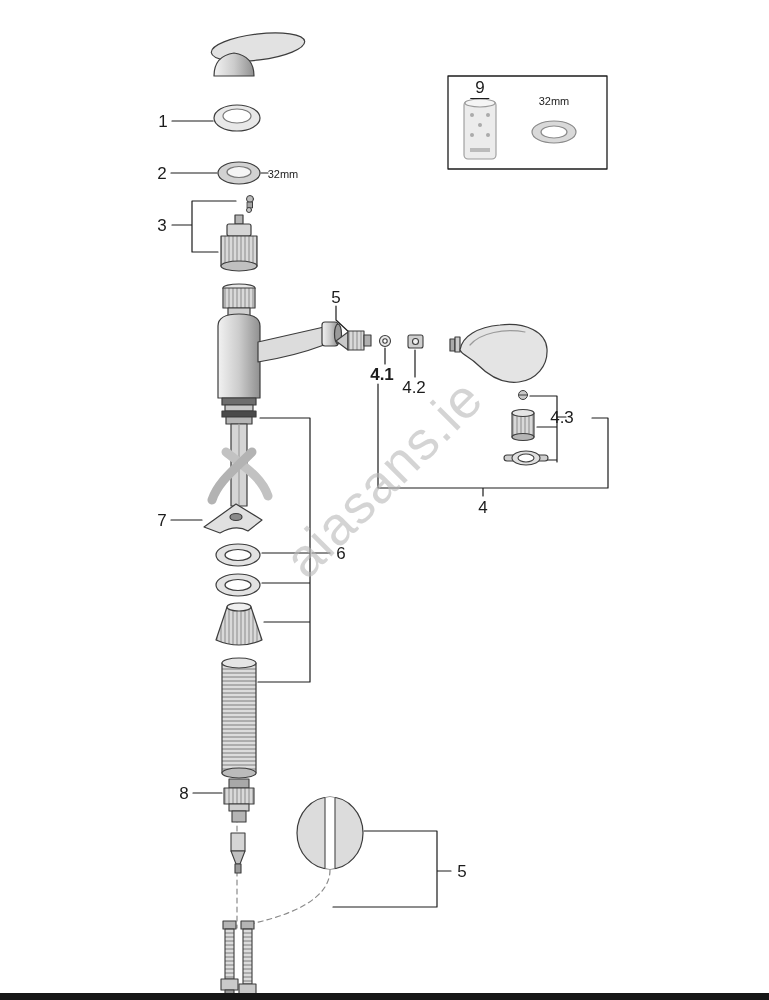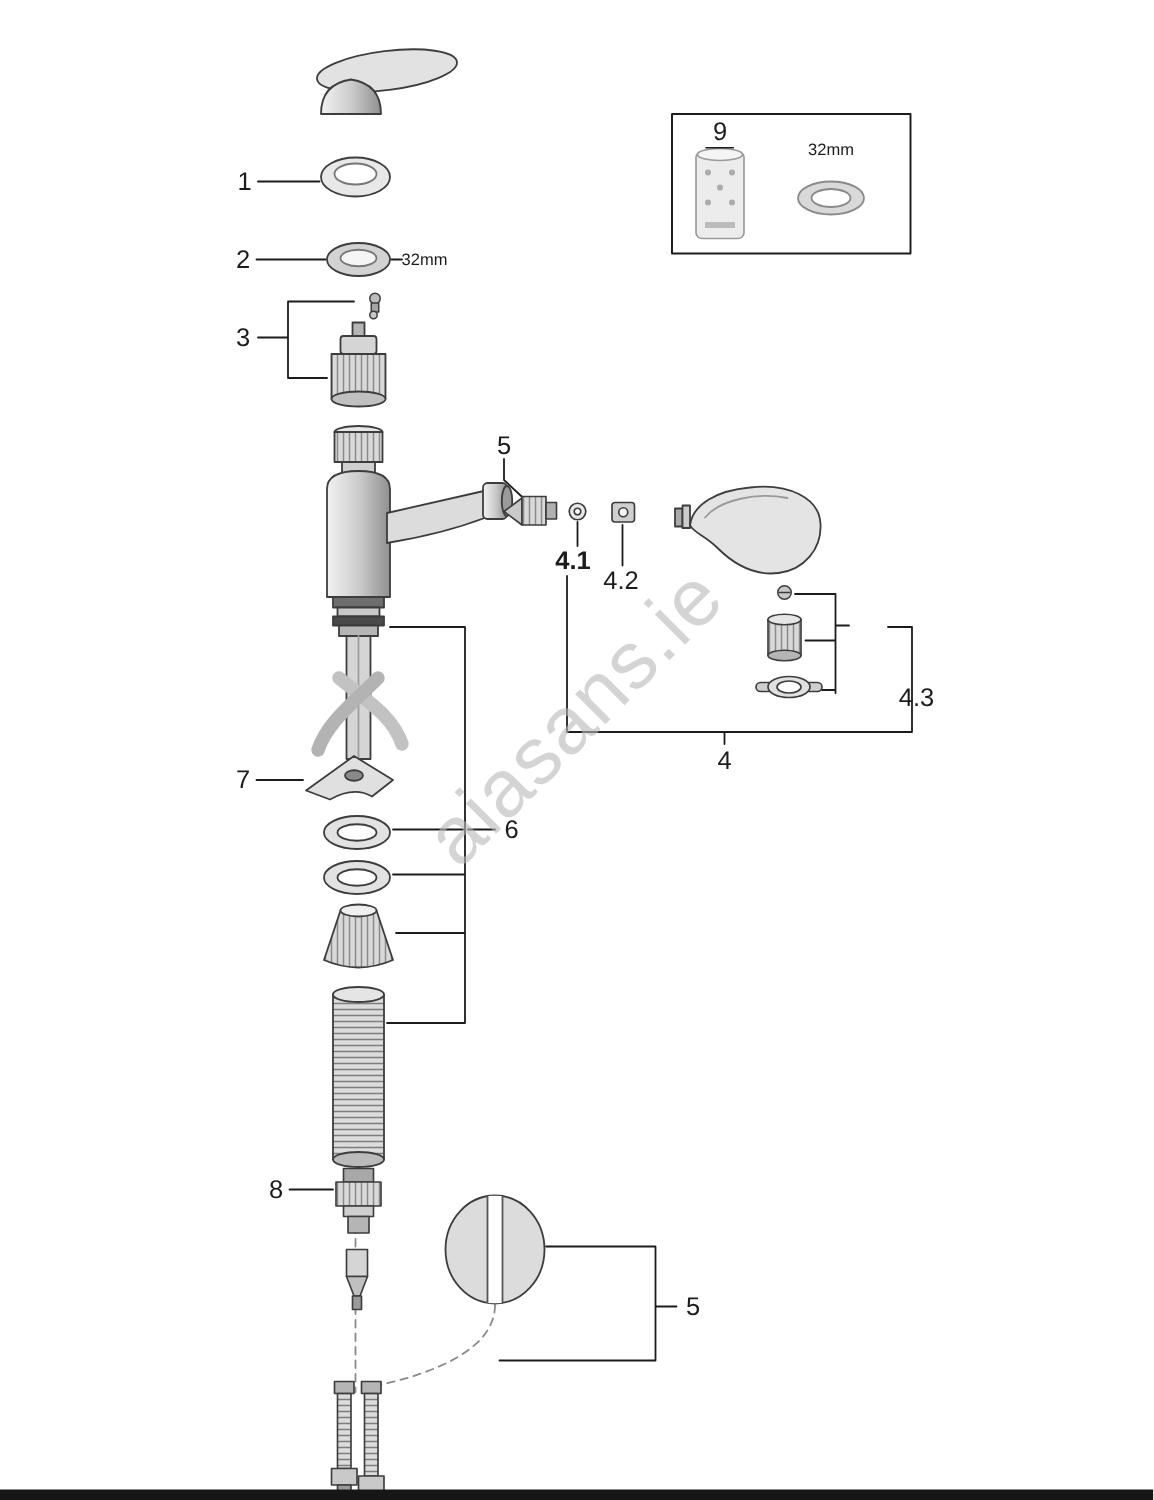--- a/index.html
+++ b/index.html
@@ -232,21 +232,21 @@
     </g>
   </svg>
 
   <div class="lbl" style="left:163px;top:121px;">1</div>
   <div class="lbl" style="left:162px;top:173px;">2</div>
   <div class="lbl small" style="left:283px;top:174px;">32mm</div>
   <div class="lbl" style="left:162px;top:225px;">3</div>
   <div class="lbl" style="left:336px;top:297px;">5</div>
   <div class="lbl" style="left:382px;top:374px;font-weight:bold;">4.1</div>
   <div class="lbl" style="left:414px;top:387px;">4.2</div>
-  <div class="lbl" style="left:611px;top:417px;margin-top:48px;">4.3</div>
+  <div class="lbl" style="left:562px;top:417px;">4.3</div>
   <div class="lbl" style="left:483px;top:507px;">4</div>
   <div class="lbl" style="left:162px;top:520px;">7</div>
   <div class="lbl" style="left:341px;top:553px;">6</div>
   <div class="lbl" style="left:184px;top:793px;">8</div>
   <div class="lbl" style="left:462px;top:871px;">5</div>
   <div class="lbl underline" style="left:480px;top:89px;">9</div>
   <div class="lbl small" style="left:554px;top:101px;">32mm</div>
 
   <div class="watermark">aiasans.ie</div>
 

